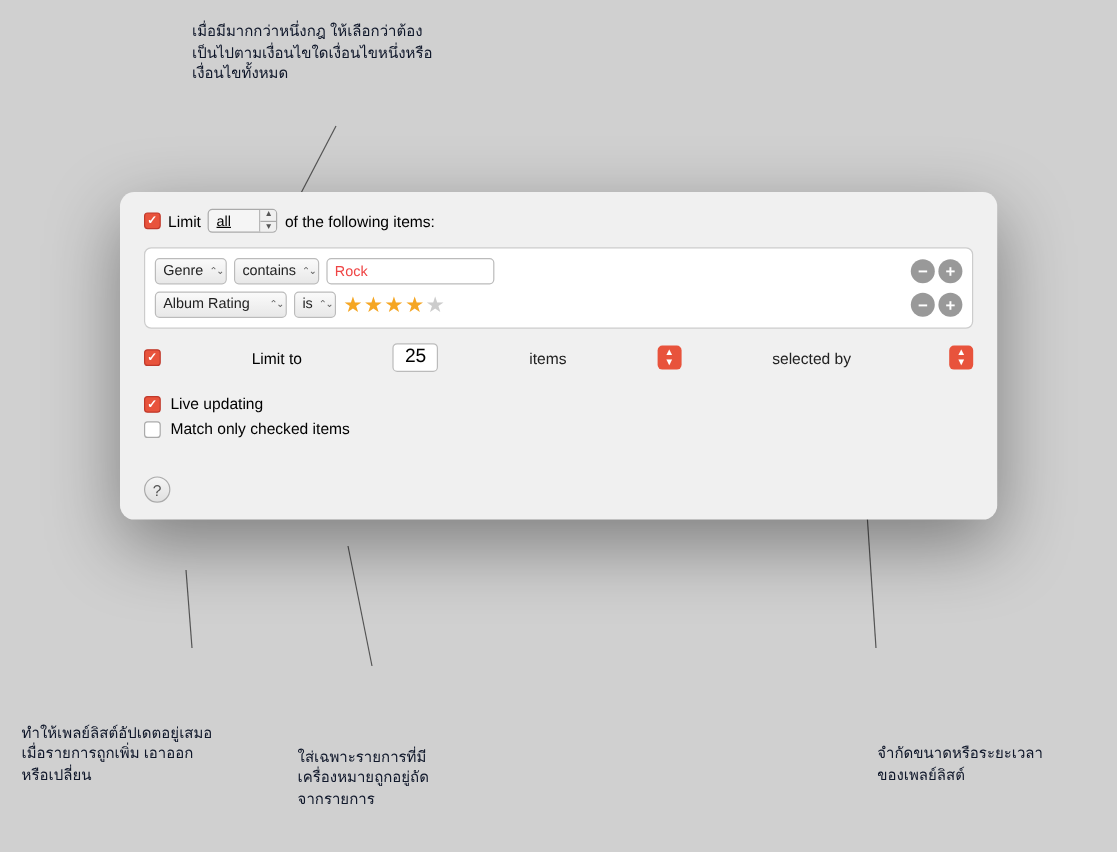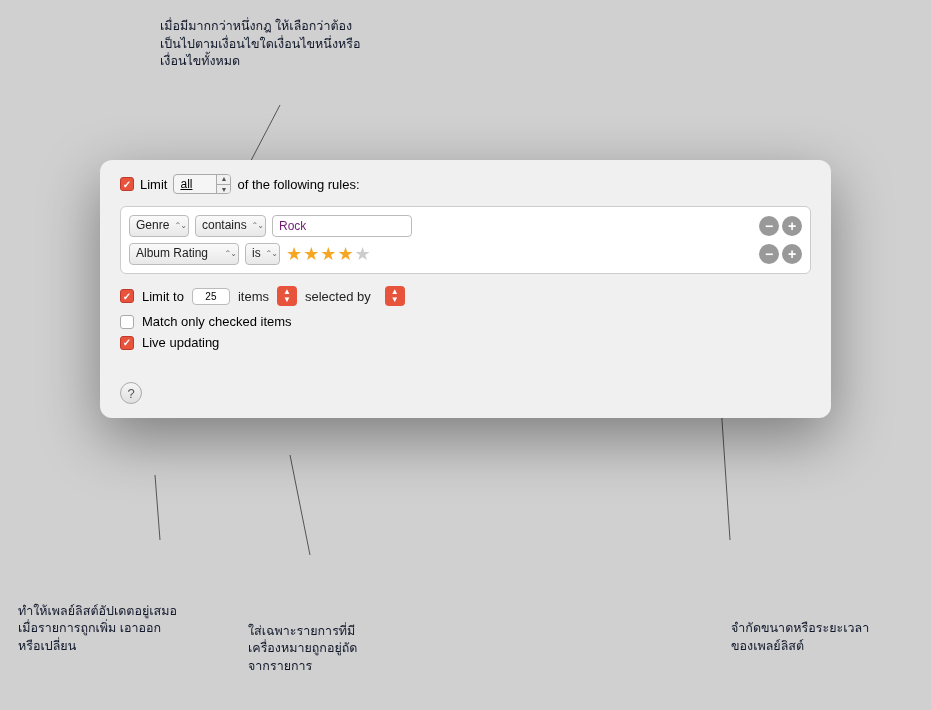--- a/index.html
+++ b/index.html
@@ -173,21 +173,21 @@
 
     .rule-value-input {
       border: 1px solid #bbb;
       border-radius: 4px;
       background: white;
       font-size: 12px;
       padding: 2px 6px;
       height: 22px;
       width: 140px;
       outline: none;
-      color: #701a75;
+      color: #ef4444;
     }
 
     .stars {
       display: flex;
       gap: 1px;
       align-items: center;
     }
 
     .star {
       font-size: 18px;
@@ -228,29 +228,30 @@
       display: flex;
       gap: 3px;
       margin-left: auto;
     }
 
     
     .limit-row {
       display: flex;
       align-items: center;
       gap: 8px;
-      margin-bottom: 8px;
+      margin-bottom: 19px;
+      justify-content: space-between;
     }
 
     .limit-input {
       width: 38px;
       border: 1px solid #bbb;
       border-radius: 4px;
       padding: 2px 4px;
-      font-size: 10px;
+      font-size: 16px;
       text-align: center;
       background: white;
       outline: none;
     }
 
     
     .option-row {
       display: flex;
       align-items: center;
       gap: 8px;
@@ -401,21 +402,21 @@
         <select>
           <option>all</option>
           <option>any</option>
         </select>
         <div class="stepper-arrows">
           <div class="stepper-arrow">▲</div>
           <div class="stepper-arrow">▼</div>
         </div>
       </div>
 
-      <span>of the following rules:</span>
+      <span>of the following items:</span>
     </div>
 
     <div class="rules-section">
 
       <div class="rule-row">
         <div class="select-wrapper">
           <select class="rule-select">
             <option>Genre</option>
           </select>
         </div>
@@ -475,28 +476,28 @@
 
       <div class="stepper-red" style="margin-left:6px;">
         <div class="double-arrow">
           <span>▲</span>
           <span>▼</span>
         </div>
       </div>
     </div>
 
     <div class="option-row">
+      <div class="checkbox"></div>
+      <span>Live updating</span>
+    </div>
+
+    <div class="option-row">
       <div class="checkbox-unchecked"></div>
       <span>Match only checked items</span>
     </div>
 
-    <div class="option-row">
-      <div class="checkbox"></div>
-      <span>Live updating</span>
-    </div>
-
   </div>
 
   <div class="bottom-bar">
     <button class="help-btn">?</button>
   </div>
 
 </div>
 
 </body></html>

